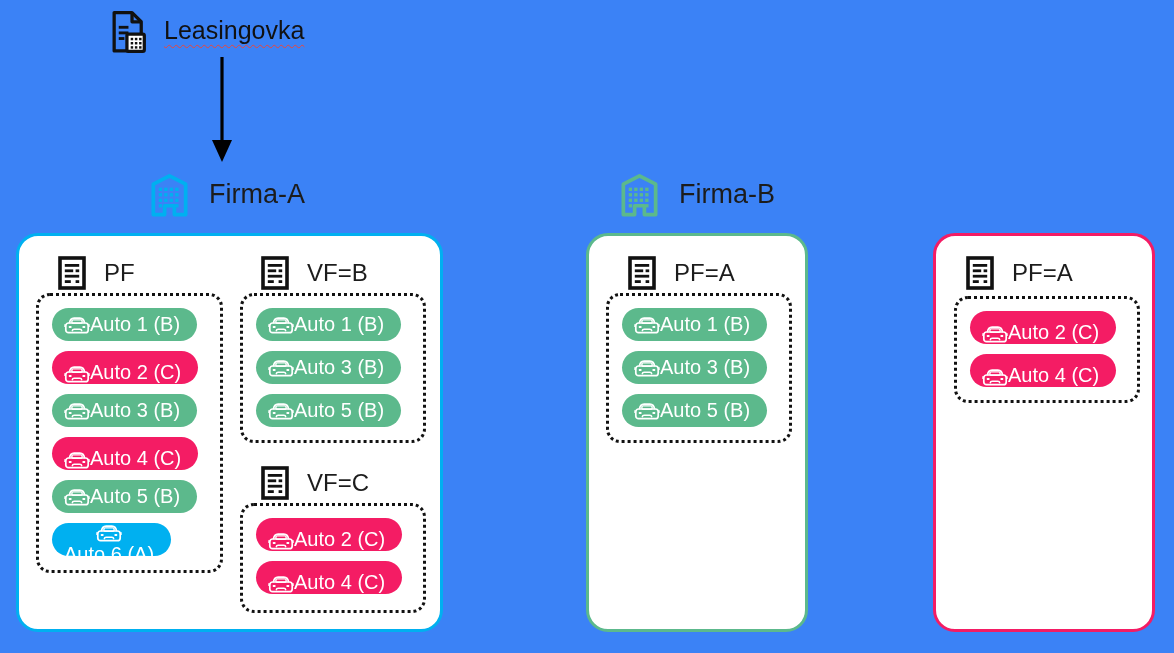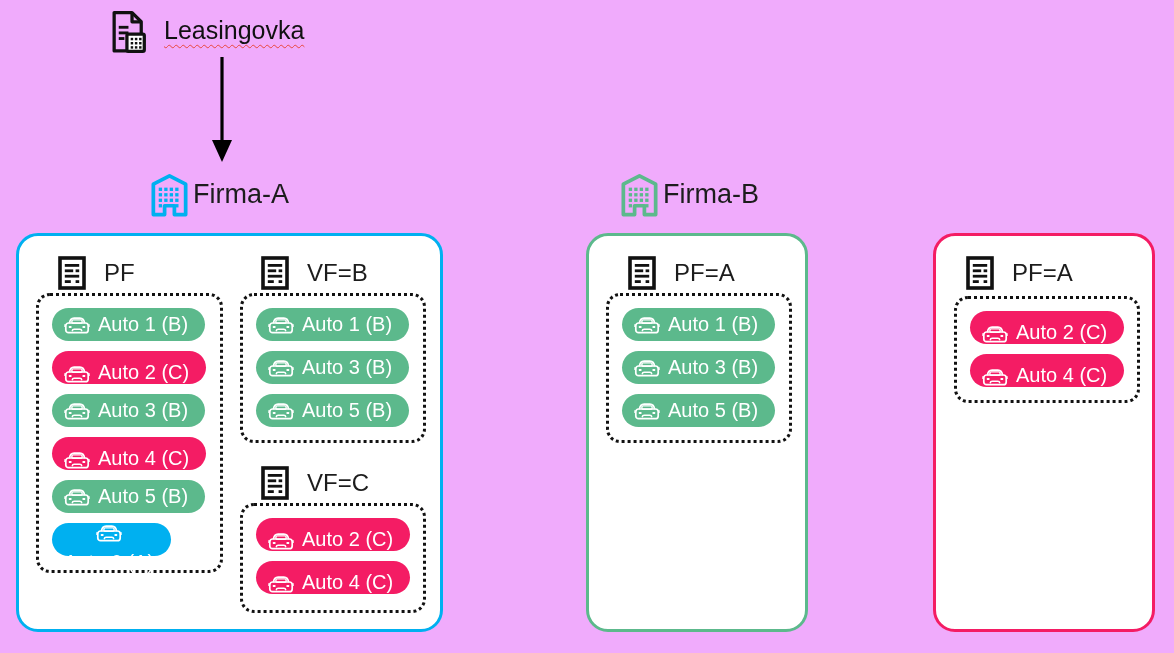--- a/index.html
+++ b/index.html
@@ -1,49 +1,49 @@
 <!DOCTYPE html>
 <html style="--cyan: #00b0f0; --green: #5cb98c; --pink: #f41c64;"><head>
 <meta charset="utf-8">
 <style>
   html,body{margin:0;padding:0;background:#fff;}
   .canvas{
-    position:relative;width:1174px;height:653px;background:#f0abfc;
+    position:relative;width:1174px;height:653px;background:#3b82f6;
     font-family:"Liberation Sans",sans-serif;color:#1a1a1a;overflow:hidden;
   }
   
   .lease-icon{position:absolute;left:107px;top:9px;width:47px;height:47px;color:#111;}
   .lease-label{
     position:absolute;left:164px;top:16px;font-size:25px;color:#111;
     text-decoration:underline wavy #e8463c;text-decoration-thickness:1px;text-underline-offset:5px;
   }
   .arrow{position:absolute;left:209px;top:57px;width:26px;height:106px;}
   
-  .co-head{position:absolute;top:170px;height:48px;display:flex;align-items:center;justify-content:space-between;}
+  .co-head{position:absolute;top:170px;height:48px;display:flex;align-items:center;gap:16px;justify-content:space-between;}
   .co-head .bld{width:47px;height:47px;}
   .co-name{font-size:27px;color:#1c1c1c;white-space:nowrap;}
   .t-cyan{color:var(--cyan,#00b0f0);}
   .t-green{color:var(--green,#5cb98c);}
   .t-pink{color:var(--pink,#f41c64);}
   
   .co-box{position:absolute;top:233px;height:399px;border-radius:22px;background:#fff;box-sizing:border-box;}
   .b-cyan{border:3px solid var(--cyan,#00b0f0);padding-left:24px;}
   .b-green{border:3px solid var(--green,#5cb98c);}
   .b-pink{border:3px solid var(--pink,#f41c64);}
   
   .sec-head{position:absolute;display:flex;align-items:center;gap:18px;height:34px;}
   .doc{width:28px;height:34px;color:#111;flex:0 0 auto;}
   .sec-label{font-size:24px;color:#1c1c1c;white-space:nowrap;}
   .dotted{
     position:absolute;border:3px dotted #111;border-radius:14px;box-sizing:border-box;
     display:flex;flex-direction:column;gap:10px;padding:12px 0 0 13px;
   }
   
   .pill{
-    display:flex;align-items:center;gap:8px;height:33px;border-radius:17px;
+    display:flex;align-items:center;height:33px;border-radius:17px;
     color:#fff;padding:0 17px 0 12px;width:max-content;font-size:20px;white-space:nowrap;flex:0 0 auto;
   }
   .pill .car{width:26px;height:20px;flex:0 0 auto;}
   .pg{background:var(--green,#5cb98c);}
   .pp{background:var(--pink,#f41c64);align-items:flex-end;}
   .pc{background:var(--cyan,#00b0f0);flex-direction:column;}
 </style>
 </head>
 <body>
 

